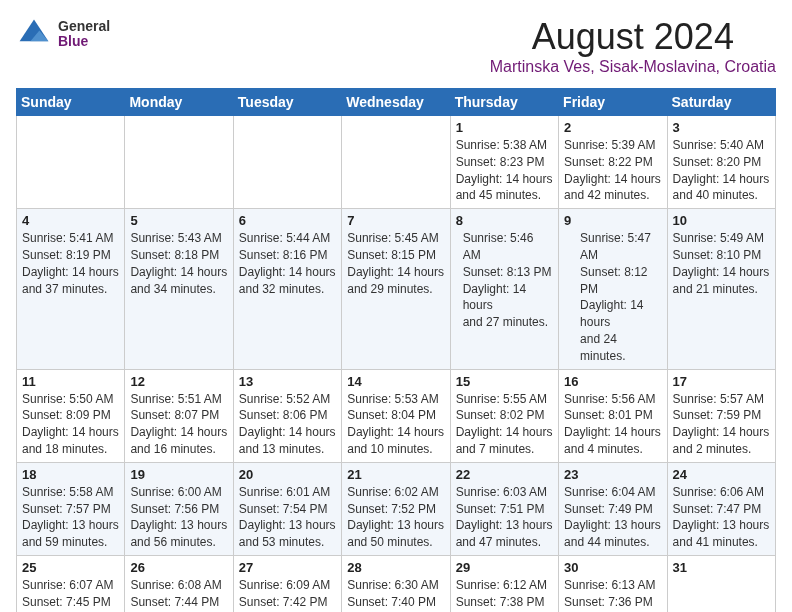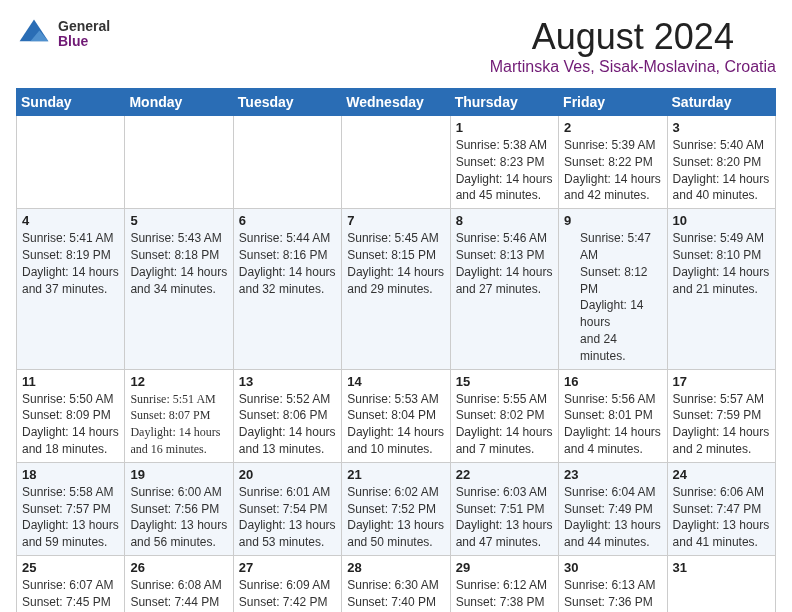--- a/index.html
+++ b/index.html
@@ -167,21 +167,21 @@
         </td>
         <td>
           <span class="day-number">7</span>
           <div class="day-info" style="white-space: pre-line;">Sunrise: 5:45 AM
 Sunset: 8:15 PM
 Daylight: 14 hours
 and 29 minutes.</div>
         </td>
         <td>
           <span class="day-number">8</span>
-          <div class="day-info" style="white-space: pre-line;">Sunrise: 5:46 AM
+          <div class="day-info" style="white-space: pre-line; margin-left: 7px;">Sunrise: 5:46 AM
 Sunset: 8:13 PM
 Daylight: 14 hours
 and 27 minutes.</div>
         </td>
         <td>
           <span class="day-number">9</span>
           <div class="day-info" style="white-space: pre-line; margin-left: 16px;">Sunrise: 5:47 AM
 Sunset: 8:12 PM
 Daylight: 14 hours
 and 24 minutes.</div>
@@ -197,21 +197,21 @@
       <tr>
         <td>
           <span class="day-number">11</span>
           <div class="day-info" style="white-space: pre-line;">Sunrise: 5:50 AM
 Sunset: 8:09 PM
 Daylight: 14 hours
 and 18 minutes.</div>
         </td>
         <td>
           <span class="day-number">12</span>
-          <div class="day-info" style="white-space: pre-line; font-family: Liberation Serif, serif;">Sunrise: 5:51 AM
+          <div class="day-info" style="white-space: pre-line;">Sunrise: 5:51 AM
 Sunset: 8:07 PM
 Daylight: 14 hours
 and 16 minutes.</div>
         </td>
         <td>
           <span class="day-number">13</span>
           <div class="day-info" style="white-space: pre-line;">Sunrise: 5:52 AM
 Sunset: 8:06 PM
 Daylight: 14 hours
 and 13 minutes.</div>

